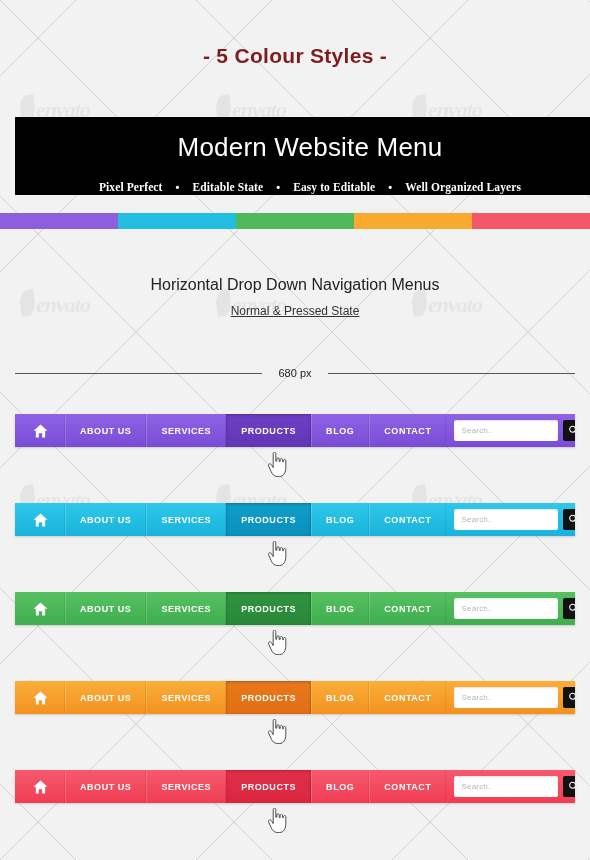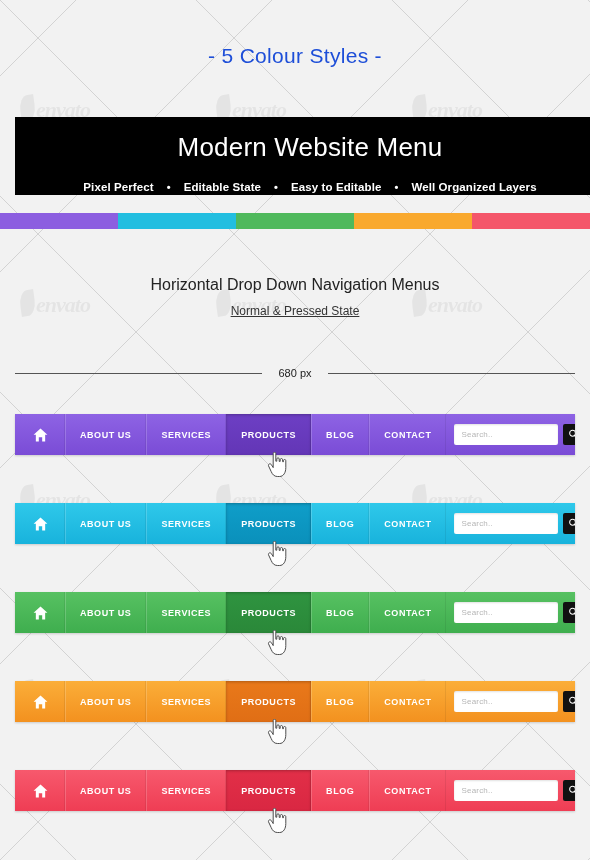--- a/index.html
+++ b/index.html
@@ -54,22 +54,22 @@
   }
 
   
   .top-title {
     position: absolute;
     top: 44px;
     left: 0;
     width: 100%;
     text-align: center;
     font-size: 21px;
-    font-weight: 400;
-    color: #1d4ed8;
+    font-weight: 700;
+    color: #7f1d1d;
     letter-spacing: 0.3px;
     z-index: 10;
   }
 
   
   .banner {
     position: absolute;
     top: 117px;
     left: 15px;
     width: 590px;
@@ -94,21 +94,21 @@
     left: 0;
     width: 100%;
     display: flex;
     align-items: center;
     justify-content: center;
     color: #fff;
     font-size: 11.5px;
     font-weight: bold;
     letter-spacing: 0.1px;
   }
-  .banner-features .feat { white-space: nowrap; }
+  .banner-features .feat { white-space: nowrap; font-family: Liberation Serif, serif; }
   .banner-features .dot {
     margin: 0 13px;
     font-size: 11px;
     line-height: 1;
   }
 
   
   .swatches {
     position: absolute;
     top: 213px;
@@ -171,21 +171,21 @@
     left: 15px;
     width: 560px;
     z-index: 7;
   }
   .barwrap {
     position: relative;
     height: 89px;
   }
   .menubar {
     position: relative;
-    height: 41px;
+    height: 33px;
     display: flex;
     align-items: stretch;
     overflow: hidden;
     box-shadow: 0 1px 2px rgba(0,0,0,0.16);
   }
   .menubar .item {
     position: relative;
     display: flex;
     align-items: center;
     justify-content: center;

